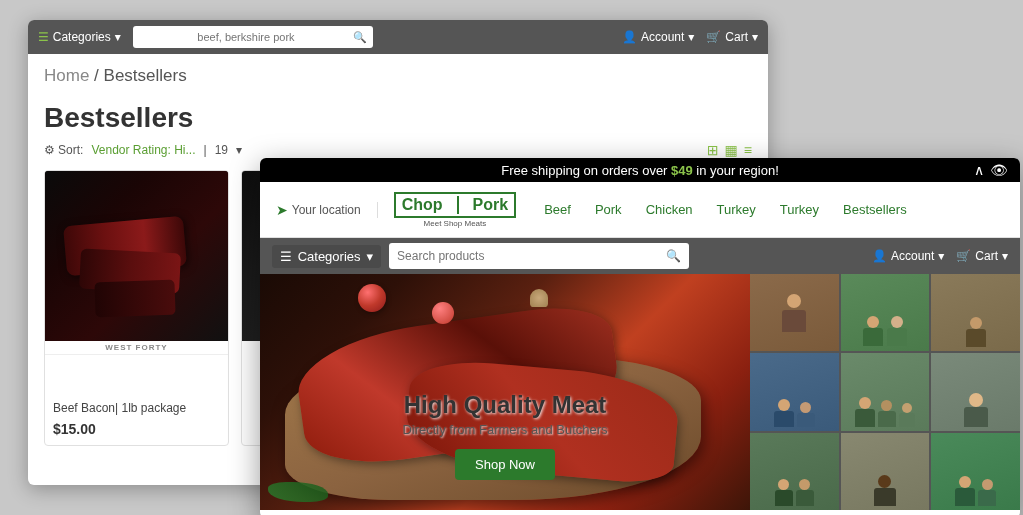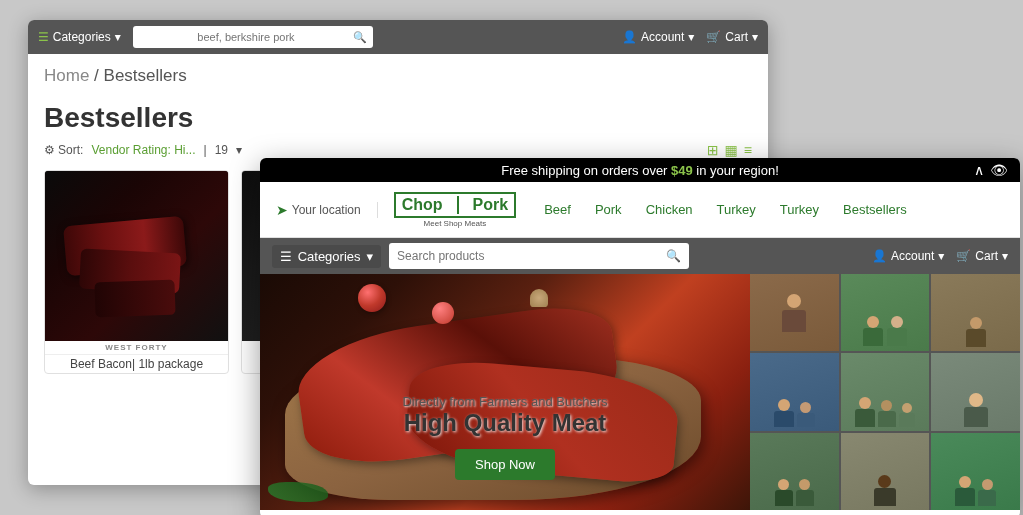--- a/index.html
+++ b/index.html
@@ -126,21 +126,22 @@
     .product-vendor {
       padding: 4px 8px 0;
       font-size: 9px;
       color: #aaa;
       text-align: center;
     }
     .product-name {
       padding: 2px 8px;
       font-size: 12px;
       color: #444;
-      text-align: center;
+      text-align: left;
+      margin-top: 44px;
     }
     .product-price {
       padding: 4px 8px 8px;
       font-size: 14px;
       font-weight: bold;
       color: #333;
       text-align: left;
     }
 
     
@@ -464,20 +465,21 @@
     <div class="back-product-card">
       <div class="back-product-img">
         <div style="width:100%;height:100%;background:linear-gradient(135deg, #0a0a0a 0%, #1a0505 30%, #2d0808 60%, #111 100%); position:relative;">
           <div style="position:absolute;width:120px;height:50px;background:linear-gradient(90deg,#3d0808,#6b1010,#8b1a1a,#3d0808);border-radius:8px;top:50px;left:20px;transform:rotate(-5deg);box-shadow:2px 2px 8px rgba(0,0,0,0.6);"></div>
           <div style="position:absolute;width:100px;height:40px;background:linear-gradient(90deg,#2d0606,#5a0e0e,#7a1515);border-radius:6px;top:80px;left:35px;transform:rotate(3deg);"></div>
           <div style="position:absolute;width:80px;height:35px;background:linear-gradient(90deg,#200404,#4a0c0c);border-radius:5px;top:110px;left:50px;transform:rotate(-2deg);"></div>
         </div>
       </div>
       <div class="product-vendor" style="font-size:8px;color:#888;padding:2px;border-bottom:1px solid #eee;font-weight:bold;letter-spacing:1px;">WEST FORTY</div>
       <div class="product-name">Beef Bacon| 1lb package</div>
+      <div class="product-price">$15.00</div>
     </div>
 
     <div class="back-product-card" style="width:160px;">
       <div class="back-product-img" style="background:linear-gradient(135deg,#111 0%,#222 50%,#1a1a1a 100%);">
         <div style="width:100%;height:100%;background:linear-gradient(135deg,#0d0d0d,#1a1a1a,#222,#111);display:flex;align-items:center;justify-content:center;">
           <div style="width:70px;height:70px;background:linear-gradient(45deg,#333,#444,#222);border-radius:50%;"></div>
         </div>
       </div>
     </div>
 
@@ -564,22 +566,22 @@
         <div class="steak-on-board-2"></div>
         <div class="tomato-scene"></div>
         <div class="tomato-scene-2"></div>
         <div class="herb-scene"></div>
         <div class="mushroom-scene"></div>
       </div>
     </div>
 
     <div style="position:absolute;left:0;width:490px;height:100%;display:flex;align-items:flex-end;justify-content:center;padding-bottom:30px;z-index:5;">
       <div style="text-align:center;">
+        <div style="font-size:24px;font-weight:bold;color:#333;text-shadow:1px 1px 3px rgba(255,255,255,0.9);">High Quality Meat</div>
         <div style="font-size:13px;color:#555;margin-top:3px;text-shadow:1px 1px 2px rgba(255,255,255,0.9);">Directly from Farmers and Butchers</div>
-        <div style="font-size:24px;font-weight:bold;color:#333;text-shadow:1px 1px 3px rgba(255,255,255,0.9);">High Quality Meat</div>
         <button class="shop-now-btn">Shop Now</button>
       </div>
     </div>
 
     <div class="hero-farmers-grid">
 
       <div class="farmer-cell" style="background:linear-gradient(160deg,#8b6a4a,#7a5a3a);">
         <div class="fc" style="display:flex;align-items:center;justify-content:center;flex-direction:column;">
           <div style="width:14px;height:14px;background:#d4a574;border-radius:50%;margin-bottom:2px;"></div>
           <div style="width:24px;height:22px;background:#6a4a3a;border-radius:3px 3px 0 0;"></div>

